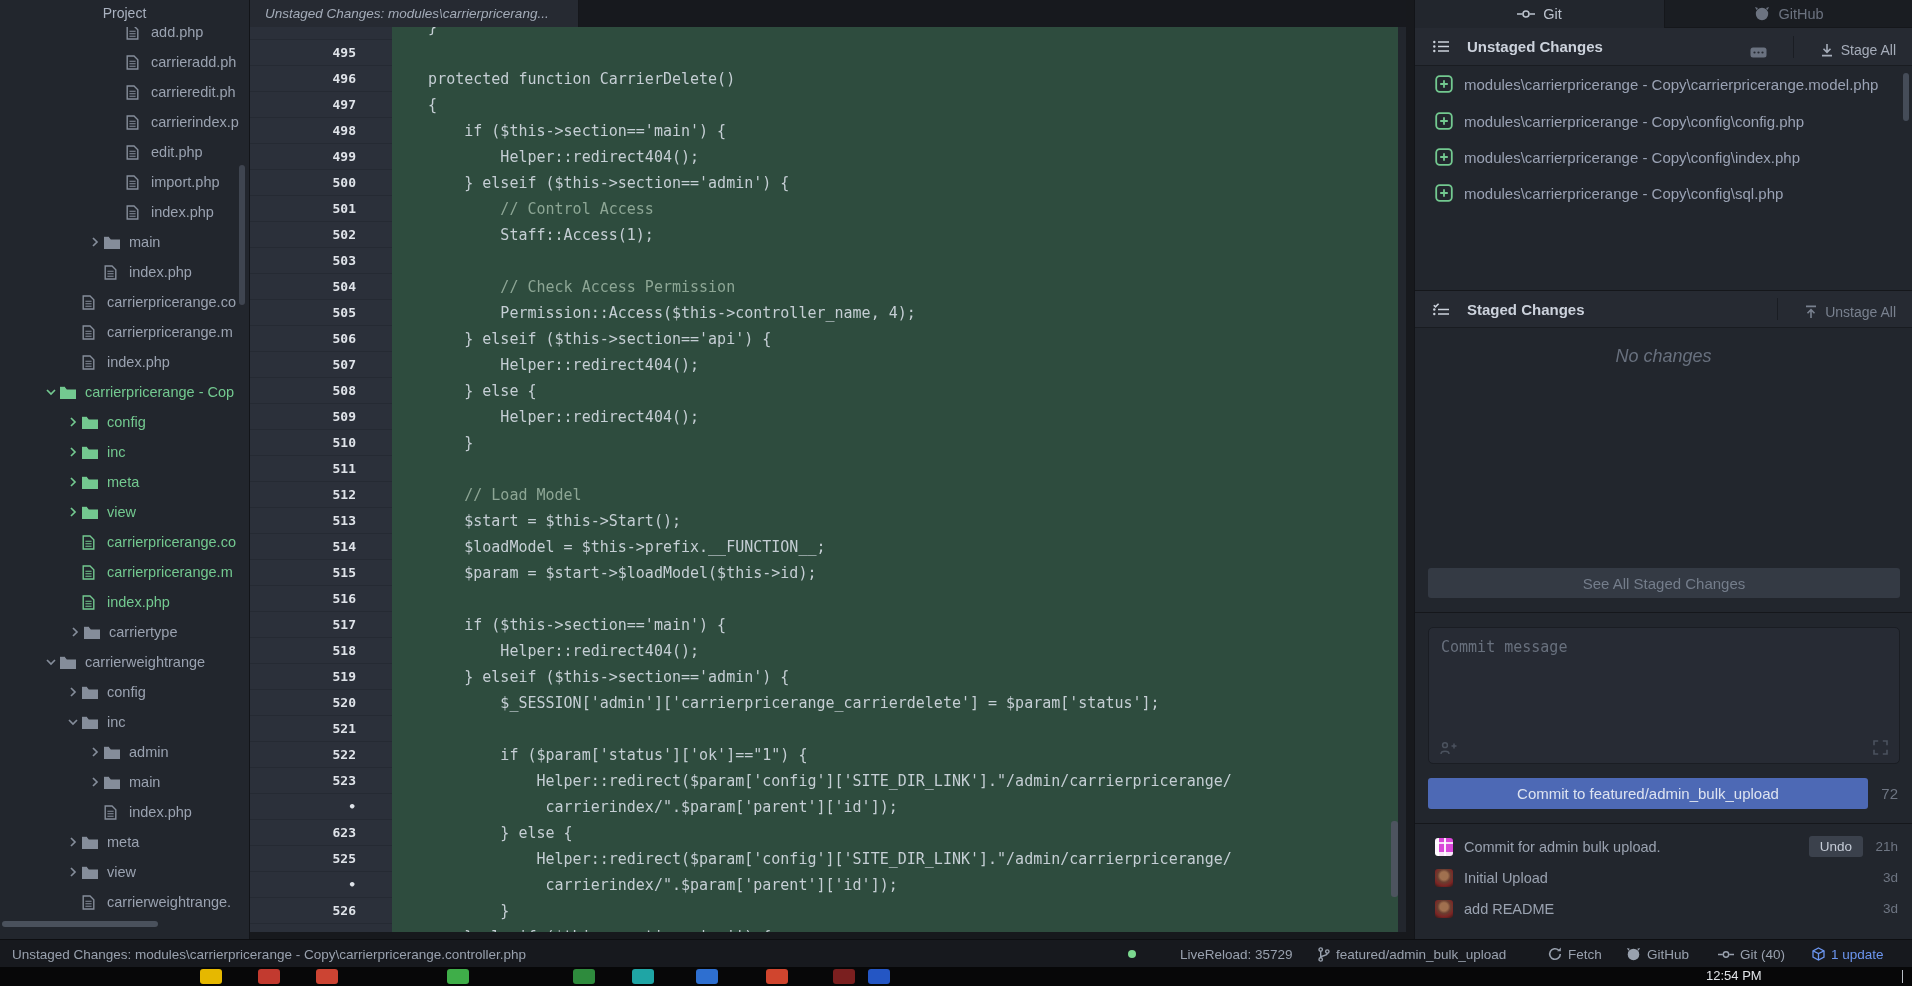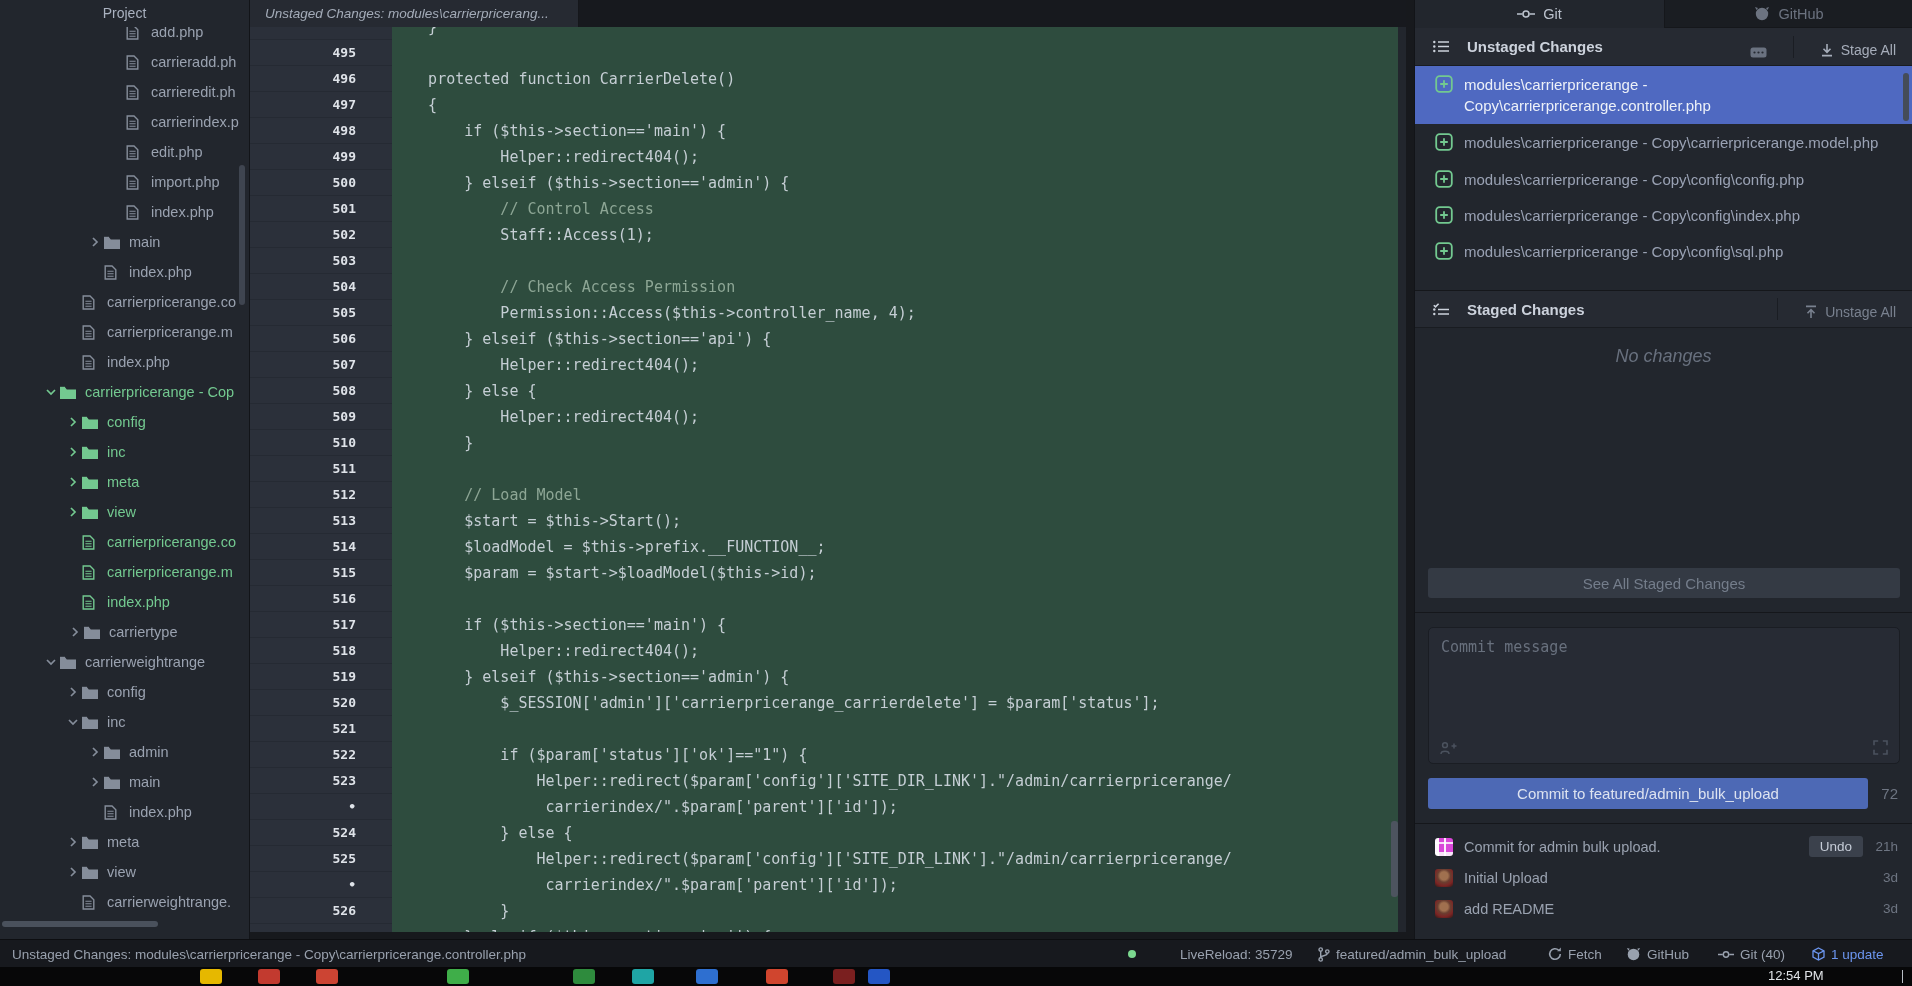--- a/index.html
+++ b/index.html
@@ -117,21 +117,21 @@
     background:#17191e; border-top:1px solid #0d0e11; color:#99a1ae; font-size:13.5px; }
   #status-bar .sitem { position:absolute; top:0; height:28px; display:flex;
     align-items:center; gap:6px; white-space:nowrap; }
   #lr-dot { width:8px; height:8px; border-radius:50%; background:#7bd88f; }
   .s-blue { color:#6c96f0; }
 
   
   #taskbar { position:absolute; left:0; top:967px; width:1912px; height:19px;
     background:#070708; overflow:hidden; }
   .tb-icon { position:absolute; top:2px; width:22px; height:15px; border-radius:3px; }
-  #tb-clock { position:absolute; top:0; left:1768px; height:19px; line-height:18px;
+  #tb-clock { position:absolute; top:0; left:1706px; height:19px; line-height:18px;
     color:#e0e3e7; font-size:13px; }
   #tb-edge { position:absolute; left:1902px; top:3px; width:1px; height:13px;
     background:#b9bec6; }
 </style>
 </head>
 <body>
 
 <div id="project-panel">
   <div id="project-header">Project</div>
   <div id="tree-list">
@@ -619,21 +619,21 @@
       </div>
       <div class="crow">
         <span class="num">523</span>
         <span class="ct">                Helper::redirect($param['config']['SITE_DIR_LINK']."/admin/carrierpricerange/</span>
       </div>
       <div class="crow">
         <span class="num">•</span>
         <span class="ct">                 carrierindex/".$param['parent']['id']);</span>
       </div>
       <div class="crow">
-        <span class="num">524</span>
+        <span class="num">623</span>
         <span class="ct">            } else {</span>
       </div>
       <div class="crow">
         <span class="num">525</span>
         <span class="ct">                Helper::redirect($param['config']['SITE_DIR_LINK']."/admin/carrierpricerange/</span>
       </div>
       <div class="crow">
         <span class="num">•</span>
         <span class="ct">                 carrierindex/".$param['parent']['id']);</span>
       </div>
@@ -695,29 +695,20 @@
             <g stroke="currentColor" stroke-width="1.6" fill="none">
               <path d="M7 1v8M3.5 5.8L7 9.3l3.5-3.5M2 12.6h10"></path>
             </g>
           </svg>
         <span>Stage All</span>
       </span>
     </span>
   </div>
 
   <div id="file-list">
-      <div class="frow sel">
-        <span class="fplus">
-          <svg width="18" height="18" viewBox="0 0 18 18">
-            <rect x="1.2" y="1.2" width="15.6" height="15.6" rx="3.5" fill="none" stroke="#73c990" stroke-width="1.8"></rect>
-            <path d="M9 5.2v7.6M5.2 9h7.6" stroke="#73c990" stroke-width="1.8"></path>
-          </svg>
-        </span>
-        <span>modules\carrierpricerange - Copy\carrierpricerange.controller.php</span>
-      </div>
       <div class="frow">
         <span class="fplus">
           <svg width="18" height="18" viewBox="0 0 18 18">
             <rect x="1.2" y="1.2" width="15.6" height="15.6" rx="3.5" fill="none" stroke="#73c990" stroke-width="1.8"></rect>
             <path d="M9 5.2v7.6M5.2 9h7.6" stroke="#73c990" stroke-width="1.8"></path>
           </svg>
         </span>
         <span>modules\carrierpricerange - Copy\carrierpricerange.model.php</span>
       </div>
       <div class="frow single">

